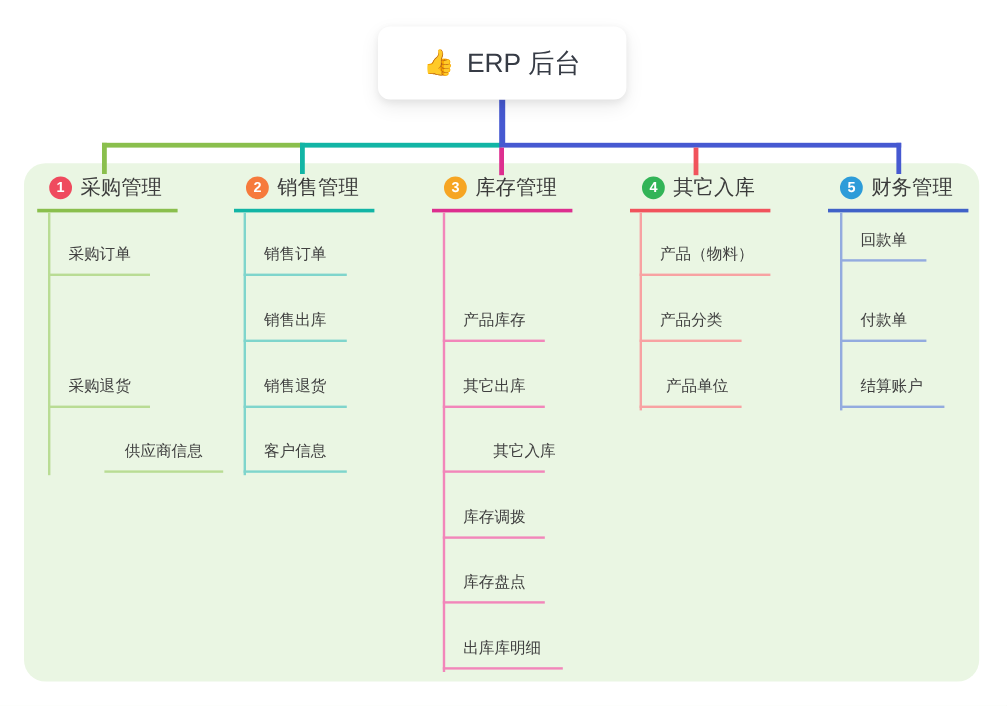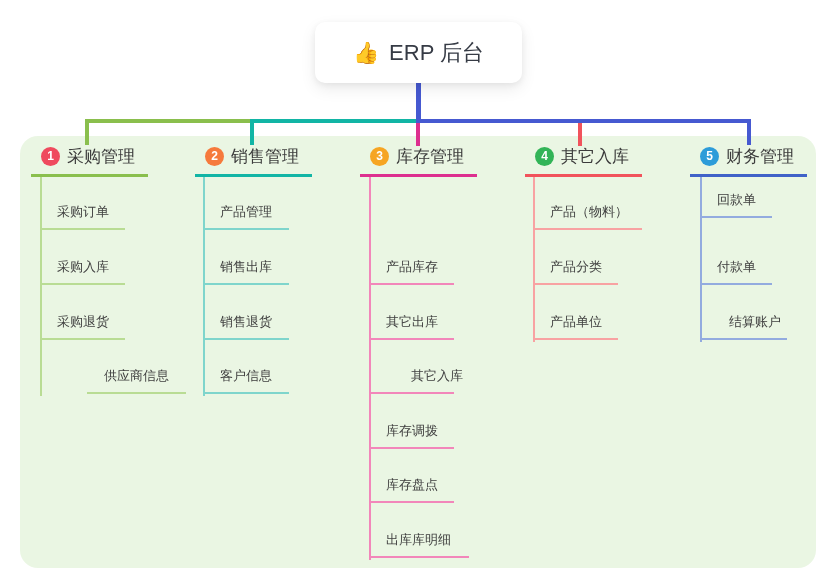--- a/index.html
+++ b/index.html
@@ -81,30 +81,29 @@
     <span class="emoji">👍</span>
     <span>ERP 后台</span>
   </div>
 
   <div class="btitle b1" style="left:31px;">
     <span class="badge">1</span>
     <span>采购管理</span>
   </div>
   <div class="vline v1"></div>
   <div class="child c1" style="left:40px;top:200px;width:85px;">采购订单</div>
-  <div class="child c1" style="left:40px;top:255px;width:85px;">采购入库</div>
   <div class="child c1" style="left:40px;top:310px;width:85px;">采购退货</div>
   <div class="child c1" style="left:40px;top:364px;width:99px;margin-left:47px;">供应商信息</div>
 
   <div class="btitle b2" style="left:195px;">
     <span class="badge">2</span>
     <span>销售管理</span>
   </div>
   <div class="vline v2"></div>
-  <div class="child c2" style="left:203px;top:200px;width:86px;">产品管理</div>
+  <div class="child c2" style="left:203px;top:200px;width:86px;">销售订单</div>
   <div class="child c2" style="left:203px;top:255px;width:86px;">销售出库</div>
   <div class="child c2" style="left:203px;top:310px;width:86px;">销售退货</div>
   <div class="child c2" style="left:203px;top:364px;width:86px;">客户信息</div>
 
   <div class="btitle b3" style="left:360px;">
     <span class="badge">3</span>
     <span>库存管理</span>
   </div>
   <div class="vline v3"></div>
   <div class="child c3" style="left:369px;top:255px;width:85px;">产品库存</div>
@@ -114,24 +113,24 @@
   <div class="child c3" style="left:369px;top:473px;width:85px;">库存盘点</div>
   <div class="child c3" style="left:369px;top:528px;width:100px;">出库库明细</div>
 
   <div class="btitle b4" style="left:525px;">
     <span class="badge">4</span>
     <span>其它入库</span>
   </div>
   <div class="vline v4"></div>
   <div class="child c4" style="left:533px;top:200px;width:109px;">产品（物料）</div>
   <div class="child c4" style="left:533px;top:255px;width:85px;">产品分类</div>
-  <div class="child c4" style="left:533px;top:310px;width:85px;">产品单位</div>
+  <div class="child c4" style="left:533px;top:310px;width:85px;text-align:center;">产品单位</div>
 
   <div class="btitle b5" style="left:690px;">
     <span class="badge">5</span>
     <span>财务管理</span>
   </div>
   <div class="vline v5"></div>
   <div class="child c5" style="left:700px;top:188px;width:72px;">回款单</div>
   <div class="child c5" style="left:700px;top:255px;width:72px;">付款单</div>
-  <div class="child c5" style="left:700px;top:310px;width:87px;text-align:right;">结算账户</div>
+  <div class="child c5" style="left:700px;top:310px;width:87px;">结算账户</div>
 
 </div>
 
 </body></html>

